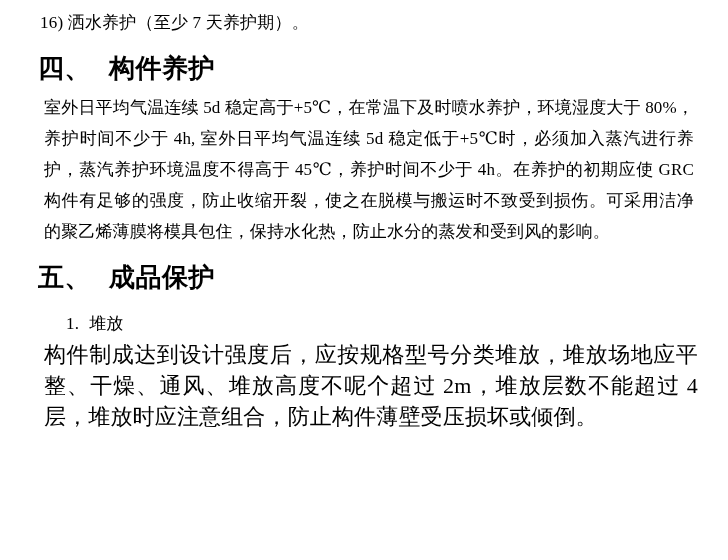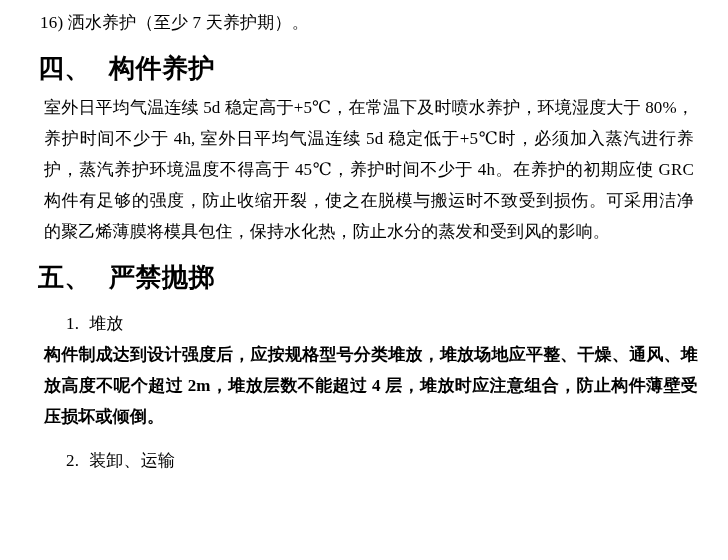--- a/index.html
+++ b/index.html
@@ -48,48 +48,44 @@
   .sub-item {
     font-size: 17px;
     line-height: 31px;
     margin: 13px 0 0 36px;
     letter-spacing: 0.2px;
   }
   .sub-item .sub-num {
     margin-right: 10px;
   }
   .sub-para {
-    font-size: 17px;
+    font-size: 22px;
     line-height: 31px;
     margin: 0 0 0 14px;
     text-align: justify;
     text-justify: inter-ideograph;
     letter-spacing: 0.15px;
-    font-weight: bold;
   }
 </style>
 </head>
 <body>
 
 <div class="page">
 
   <p class="list-line">16) 洒水养护（至少 7 天养护期）。</p>
 
   <h2 class="heading">
     <span class="num">四、</span><span>构件养护</span>
   </h2>
 
   <p class="para">室外日平均气温连续 5d 稳定高于+5℃，在常温下及时喷水养护，环境湿度大于 80%，养护时间不少于 4h, 室外日平均气温连续 5d 稳定低于+5℃时，必须加入蒸汽进行养护，蒸汽养护环境温度不得高于 45℃，养护时间不少于 4h。在养护的初期应使 GRC 构件有足够的强度，防止收缩开裂，使之在脱模与搬运时不致受到损伤。可采用洁净的聚乙烯薄膜将模具包住，保持水化热，防止水分的蒸发和受到风的影响。</p>
 
   <h2 class="heading">
-    <span class="num">五、</span><span>严禁抛掷</span>
+    <span class="num">五、</span><span>成品保护</span>
   </h2>
 
   <p class="sub-item">
     <span class="sub-num">1.</span><span>堆放</span>
   </p>
   <p class="sub-para">构件制成达到设计强度后，应按规格型号分类堆放，堆放场地应平整、干燥、通风、堆放高度不呢个超过 2m，堆放层数不能超过 4 层，堆放时应注意组合，防止构件薄壁受压损坏或倾倒。</p>
 
-  <p class="sub-item">
-    <span class="sub-num">2.</span><span>装卸、运输</span>
-  </p>
 
 </div>
 
 </body></html>

